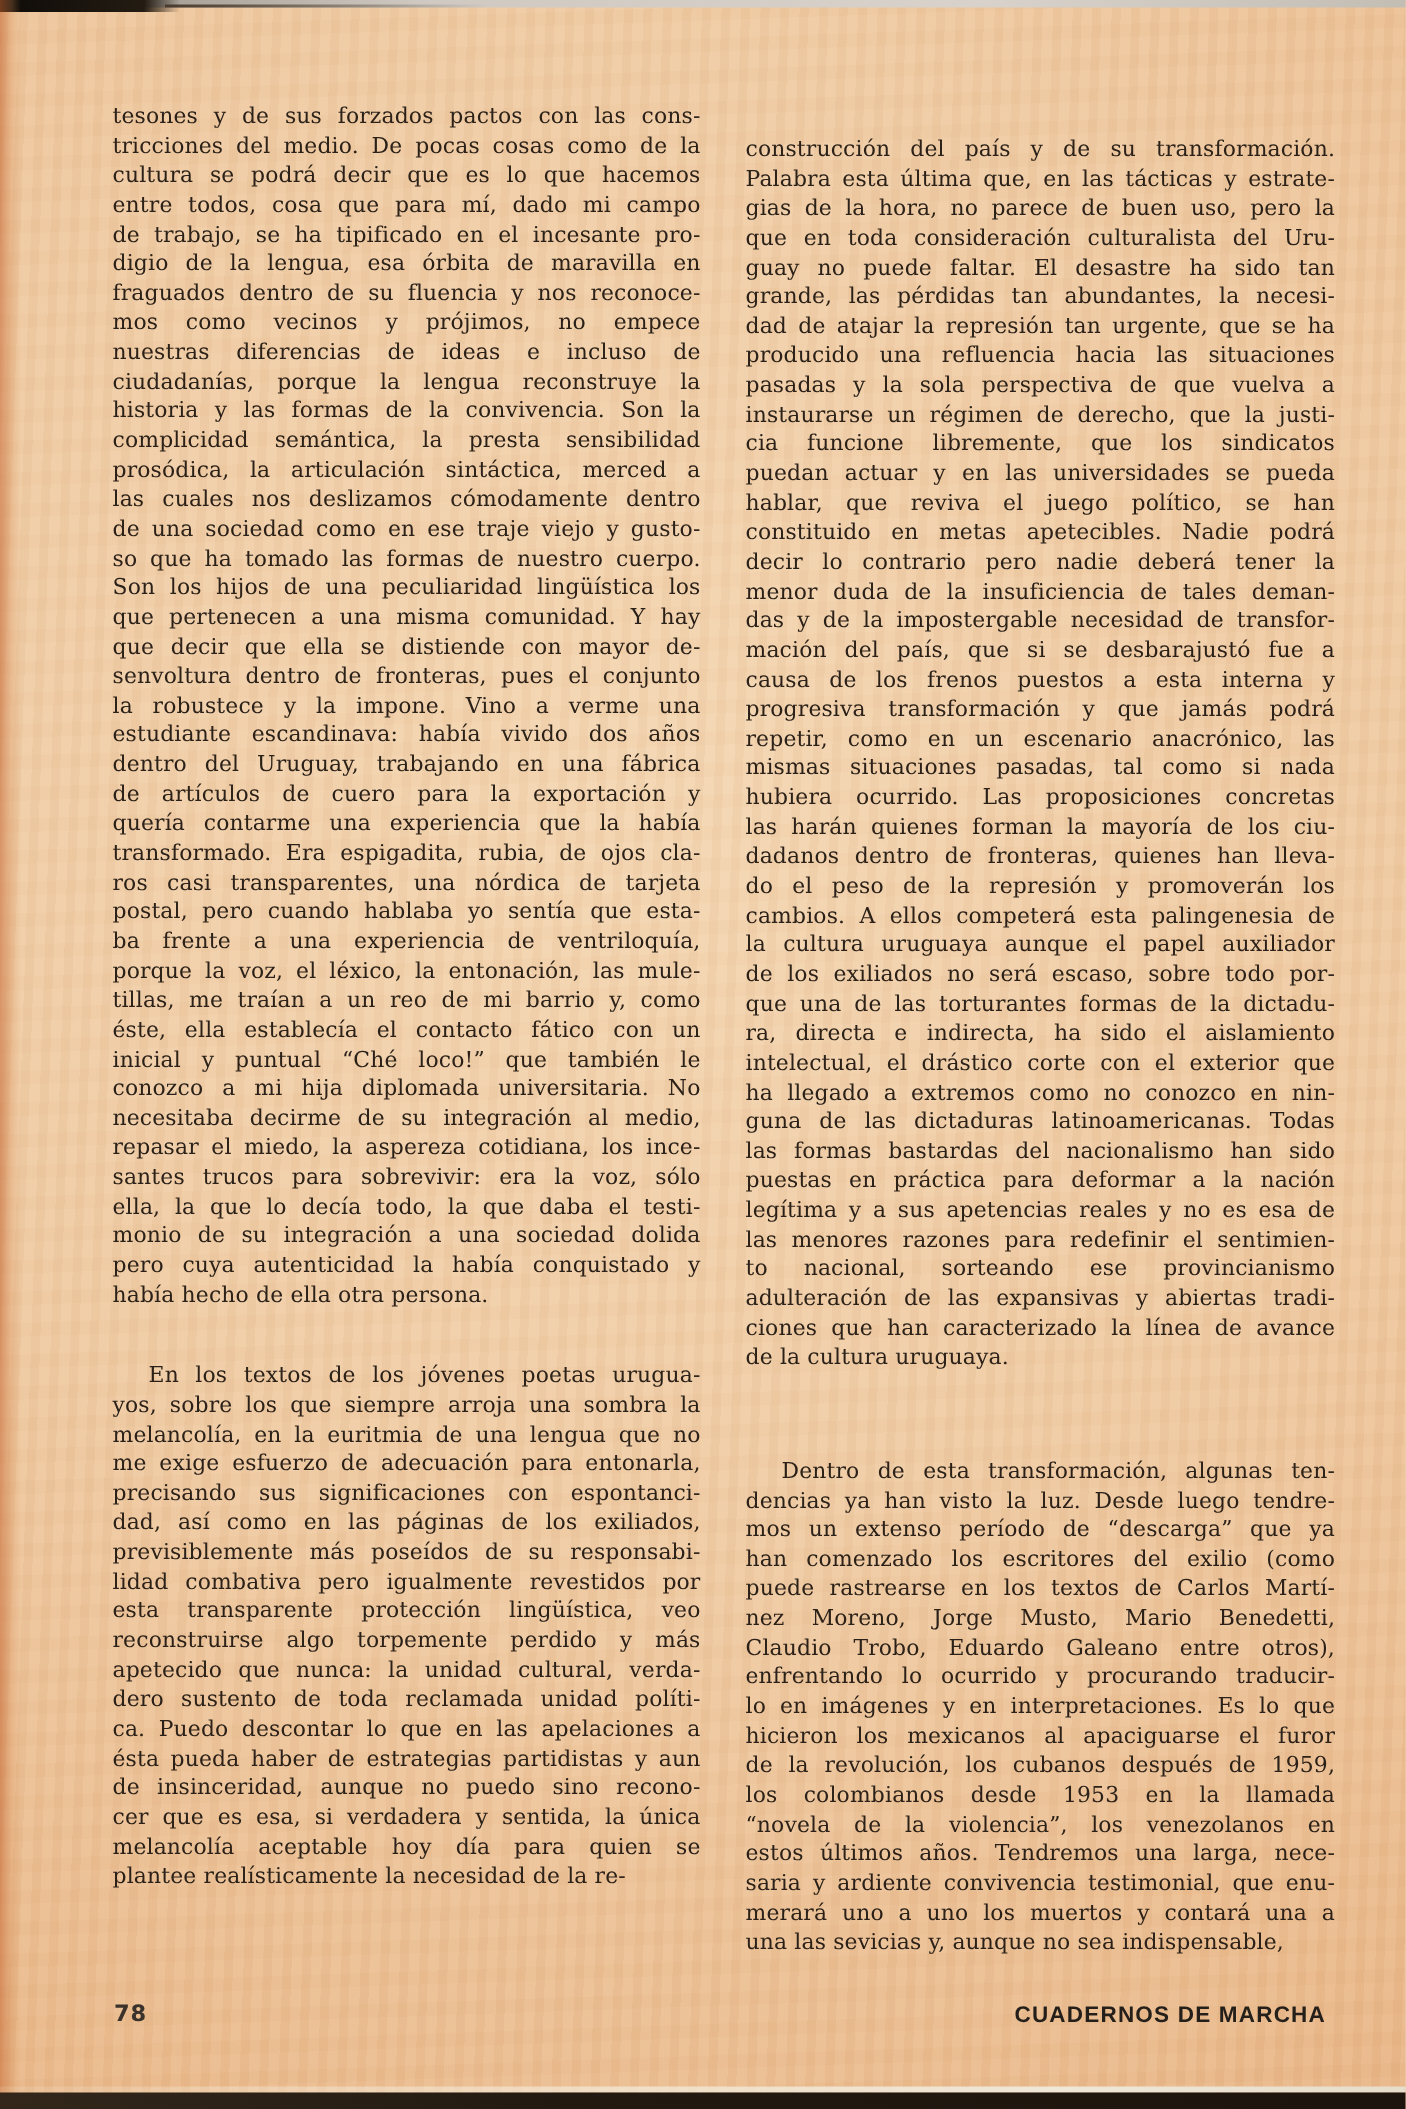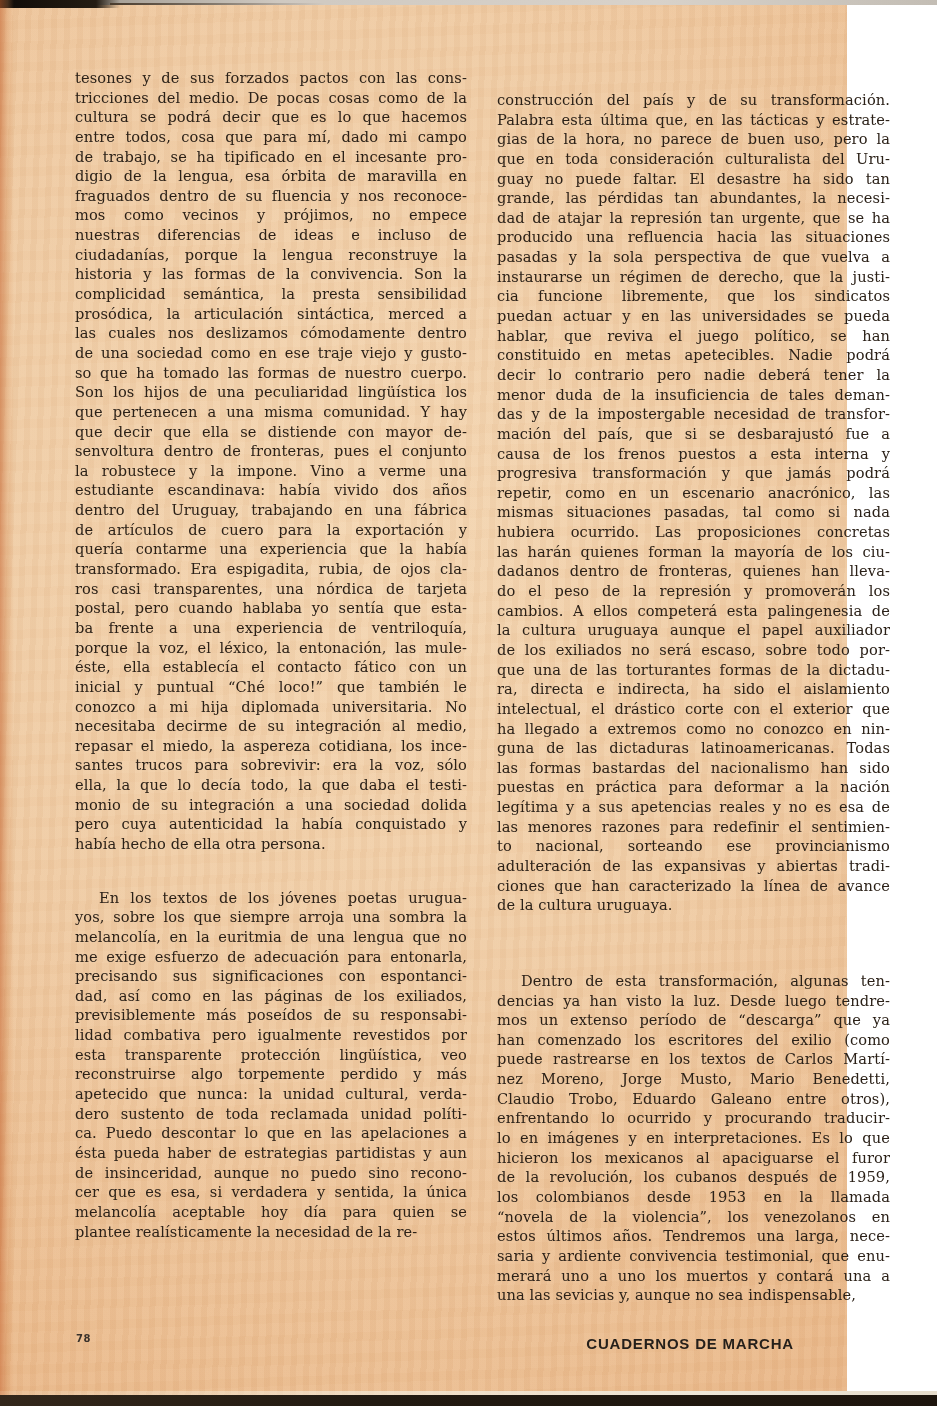--- a/index.html
+++ b/index.html
@@ -1,18 +1,18 @@
 <!DOCTYPE html>
 <html><head>
 <meta charset="utf-8">
 <style>
   html,body { margin:0; padding:0; }
   body { width:937px; height:1406px; overflow:hidden; }
   .page {
-    position:relative; width:847px; height:1406px;
+    position:relative; width:937px; height:1406px;
     background:
       radial-gradient(ellipse 130% 90% at 45% 38%, #f4d6b2 0%, #efcaa2 42%, #eaba8c 72%, #e3a878 100%),
       #eec49a;
     font-family:"DejaVu Serif", serif;
     color:#2b2118;
   }
   .texture {
     position:absolute; inset:0; pointer-events:none;
     background:
       repeating-linear-gradient(92deg, rgba(170,110,60,0.045) 0 6px, rgba(255,242,222,0.05) 6px 13px),
@@ -44,21 +44,21 @@
     text-align:justify; text-align-last:justify;
     letter-spacing:0.1px;
   }
   .line.last { text-align-last:left; }
   .para.indent .line.first { text-indent:24px; }
 
   
   .page-number {
     position:absolute; left:76px; top:1333px;
     font-family:"DejaVu Sans", sans-serif; font-weight:bold;
-    font-size:10px; color:#3a322b; letter-spacing:0.5px;
+    font-size:15px; color:#3a322b; letter-spacing:0.5px;
   }
   .journal {
     position:absolute; right:53px; top:1335px;
     font-family:"Liberation Sans","DejaVu Sans",sans-serif; font-weight:bold;
     font-size:15px; color:#241f1a; letter-spacing:0.8px;
   }
 </style>
 </head>
 <body>
 
@@ -90,20 +90,21 @@
         <div class="line">la robustece y la impone. Vino a verme una</div>
         <div class="line">estudiante escandinava: había vivido dos años</div>
         <div class="line">dentro del Uruguay, trabajando en una fábrica</div>
         <div class="line">de artículos de cuero para la exportación y</div>
         <div class="line">quería contarme una experiencia que la había</div>
         <div class="line">transformado. Era espigadita, rubia, de ojos cla-</div>
         <div class="line">ros casi transparentes, una nórdica de tarjeta</div>
         <div class="line">postal, pero cuando hablaba yo sentía que esta-</div>
         <div class="line">ba frente a una experiencia de ventriloquía,</div>
         <div class="line">porque la voz, el léxico, la entonación, las mule-</div>
+        <div class="line">tillas, me traían a un reo de mi barrio y, como</div>
         <div class="line">éste, ella establecía el contacto fático con un</div>
         <div class="line">inicial y puntual “Ché loco!” que también le</div>
         <div class="line">conozco a mi hija diplomada universitaria. No</div>
         <div class="line">necesitaba decirme de su integración al medio,</div>
         <div class="line">repasar el miedo, la aspereza cotidiana, los ince-</div>
         <div class="line">santes trucos para sobrevivir: era la voz, sólo</div>
         <div class="line">ella, la que lo decía todo, la que daba el testi-</div>
         <div class="line">monio de su integración a una sociedad dolida</div>
         <div class="line">pero cuya autenticidad la había conquistado y</div>
         <div class="line last">había hecho de ella otra persona.</div>

